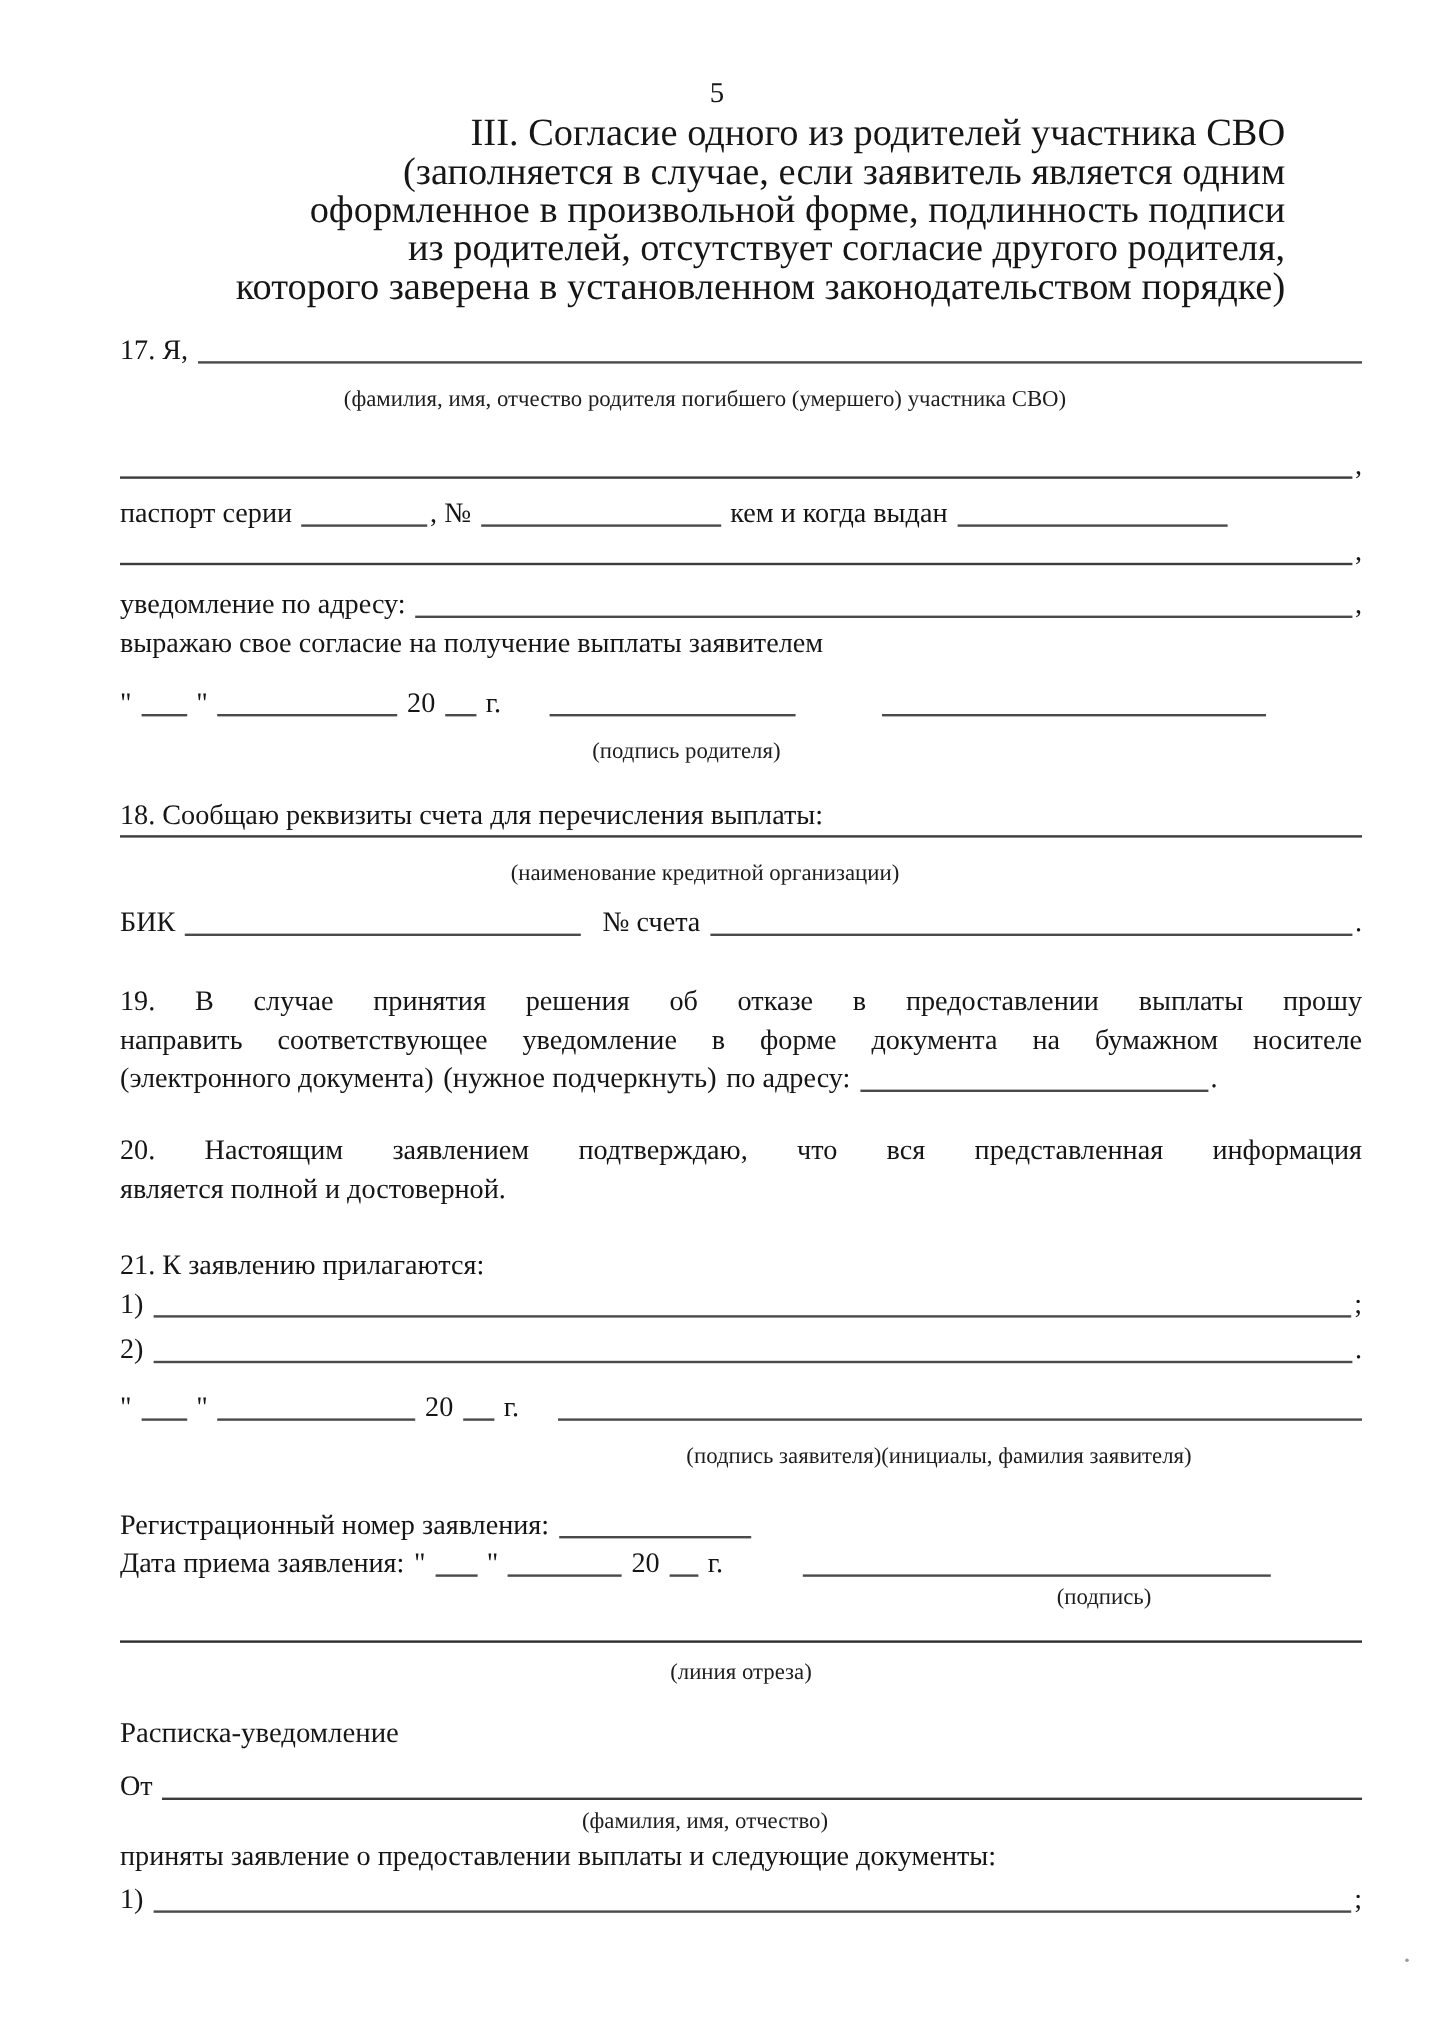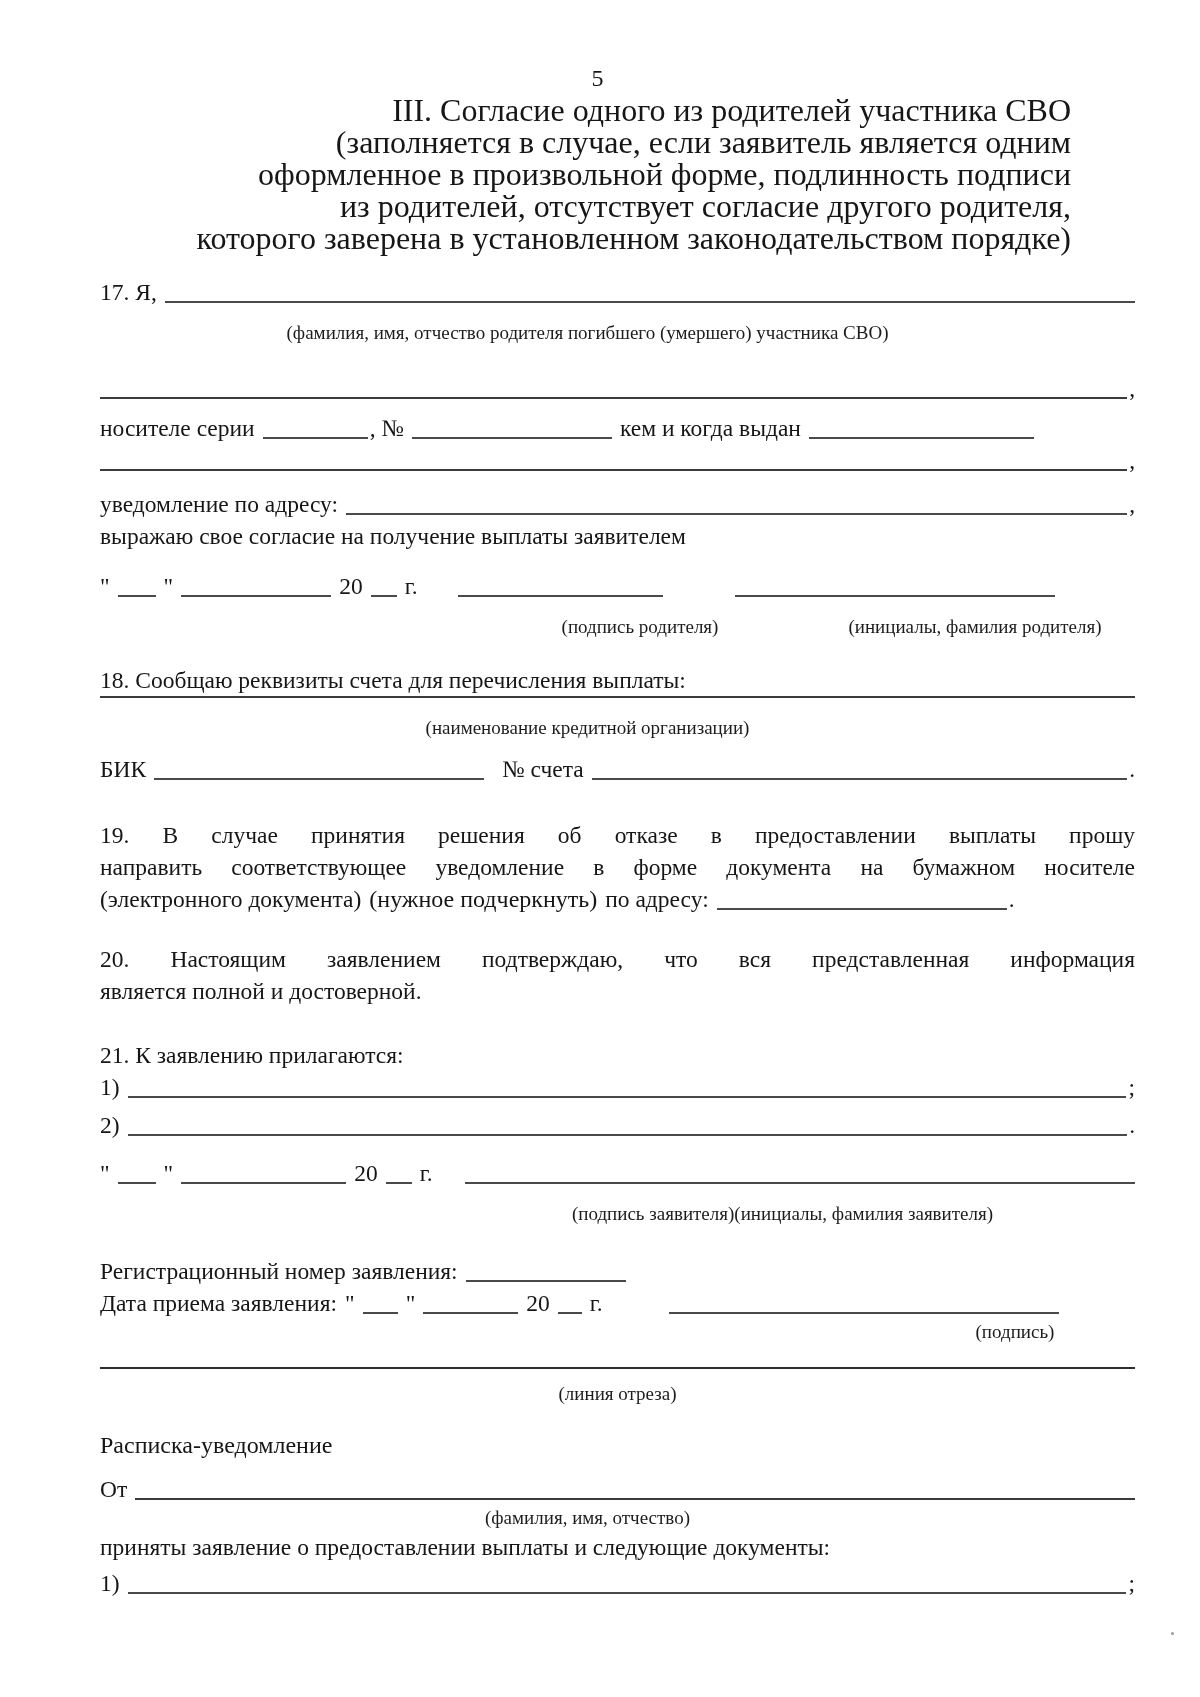--- a/index.html
+++ b/index.html
@@ -32,21 +32,21 @@
   .w225{width:225px}.w240{width:240px}.w290{width:290px}.w320{width:320px}
   .w330{width:330px}.w390{width:390px}
   .sp16{width:16px}.sp24{width:24px}.sp50{width:50px}.sp56{width:56px}
 
   .line { line-height:32px; }
   .jline { line-height:32px; text-align:justify; text-align-last:justify; }
 
   .cap { font-size:19px; line-height:26px; color:#1d1d1d; }
   .cap-center { text-align:center; }
   .cap-offset { padding-right:60px; }
-  .caprow { display:flex; gap:0;justify-content:flex-end; }
+  .caprow { display:flex; gap:0; }
   .capbox { text-align:center; }
   .small-note { font-size:24px; }
 
   .tight { margin-left:-6px; }
 
   .mt2{margin-top:12px}.mt4{margin-top:4px}.mt6{margin-top:6px}.mt8{margin-top:8px}
   .mt12{margin-top:12px}.mt16{margin-top:16px}.mt18{margin-top:18px}
   .mt22{margin-top:22px}.mt24{margin-top:24px}.mt26{margin-top:26px}
   .mt28{margin-top:28px}.mt32{margin-top:32px}.mt34{margin-top:34px}
 
@@ -78,21 +78,21 @@
         <span class="bl fill"></span>
       </div>
       <div class="cap cap-center cap-offset mt2">(фамилия, имя, отчество родителя погибшего (умершего) участника СВО)</div>
 
       <div class="row mt26">
         <span class="bl fill dark"></span>
         <span class="tight">,</span>
       </div>
 
       <div class="row mt8">
-        <span>носителе серии</span>
+        <span>паспорт серии</span>
         <span class="bl w105"></span>
         <span class="tight">, №</span>
         <span class="bl w200"></span>
         <span>кем и когда выдан</span>
         <span class="bl w225"></span>
       </div>
 
       <div class="row">
         <span class="bl fill dark"></span>
         <span class="tight">,</span>
@@ -116,21 +116,20 @@
         <span>г.</span>
         <span class="sp sp24"></span>
         <span class="bl w205"></span>
         <span class="sp sp56"></span>
         <span class="bl w320"></span>
       </div>
       <div class="caprow mt2">
         <span class="sp" style="width:357px"></span>
         <span class="cap capbox" style="width:230px">(подпись родителя)</span>
         <span class="sp" style="width:60px"></span>
-        <span class="cap capbox" style="width:320px">(инициалы, фамилия родителя)</span>
       </div>
     </div>
 
     <div>
       <div class="line mt24">18. Сообщаю реквизиты счета для перечисления выплаты:</div>
       <div class="row">
         <span class="bl fill dark"></span>
       </div>
       <div class="cap cap-center cap-offset mt2">(наименование кредитной организации)</div>
       <div class="row mt2">

